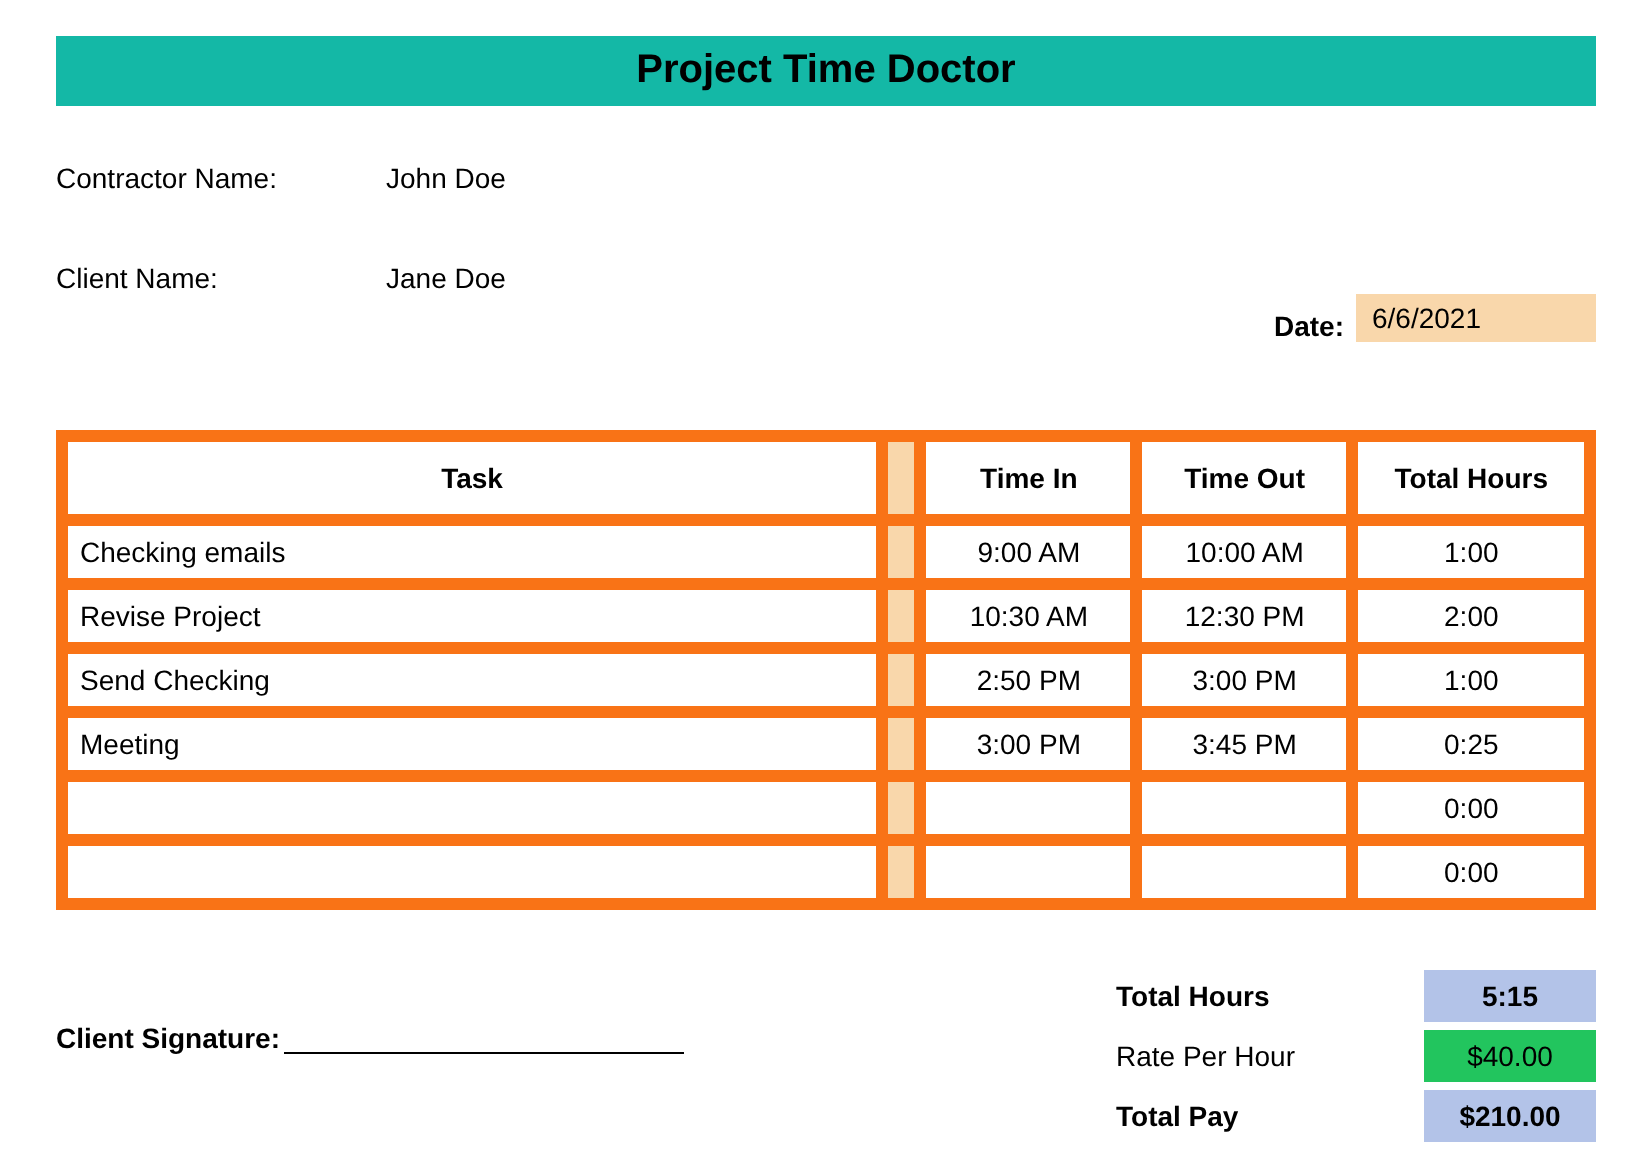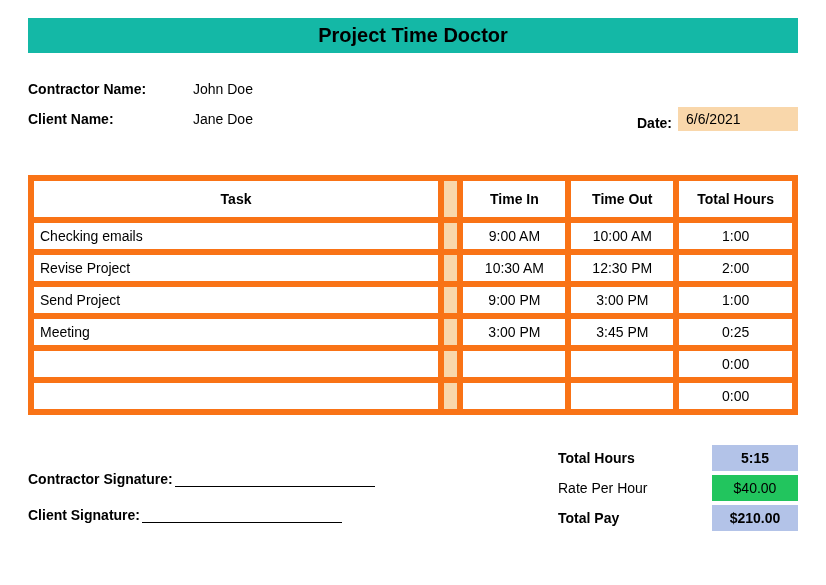--- a/index.html
+++ b/index.html
@@ -23,39 +23,40 @@
       font-size: 20px;
       font-weight: bold;
       margin-bottom: 28px;
     }
     .info-row {
       display: flex;
       align-items: center;
       margin-bottom: 10px;
     }
     .info-label {
-      font-weight: bold;
+      font-weight: normal;
       width: 165px;
     }
     .info-value {
       flex: 1;
     }
     .date-group {
       display: flex;
       align-items: flex-end;
       margin-left: auto;
     }
     .date-label {
       font-weight: bold;
       padding-right: 6px;
     }
     .date-value {
       background: #f9d7ab;
       padding: 4px 30px 4px 8px;
       min-width: 120px;
+      margin-top: 40px;
     }
     .spacer1 {
       height: 34px;
     }
     table.tasks {
       width: 100%;
       border-collapse: collapse;
     }
     table.tasks th, table.tasks td {
       border: 6px solid #f97316;
@@ -162,23 +163,23 @@
         <td class="total-cell">1:00</td>
       </tr>
       <tr>
         <td class="task-cell">Revise Project</td>
         <td class="col-sep"></td>
         <td class="time-cell">10:30 AM</td>
         <td class="time-cell">12:30 PM</td>
         <td class="total-cell">2:00</td>
       </tr>
       <tr>
-        <td class="task-cell">Send Project</td>
-        <td class="col-sep"></td>
-        <td class="time-cell">9:00 PM</td>
+        <td class="task-cell">Send Checking</td>
+        <td class="col-sep"></td>
+        <td class="time-cell">2:50 PM</td>
         <td class="time-cell">3:00 PM</td>
         <td class="total-cell">1:00</td>
       </tr>
       <tr>
         <td class="task-cell">Meeting</td>
         <td class="col-sep"></td>
         <td class="time-cell">3:00 PM</td>
         <td class="time-cell">3:45 PM</td>
         <td class="total-cell">0:25</td>
       </tr>
@@ -196,24 +197,20 @@
         <td class="time-cell"></td>
         <td class="total-cell">0:00</td>
       </tr>
     </tbody>
 </table>
 
 <div class="spacer2"></div>
 
 <div class="bottom">
   <div class="sig-block">
-    <div class="sig-row">
-      <span class="sig-label">Contractor Signature:</span>
-      <span class="sig-line"></span>
-    </div>
     <div class="sig-row">
       <span class="sig-label">Client Signature:</span>
       <span class="sig-line"></span>
     </div>
   </div>
 
   <div class="summary">
     <div class="sum-row">
       <div class="sum-label bold">Total Hours</div>
       <div class="sum-value bold bg-blue">5:15</div>

